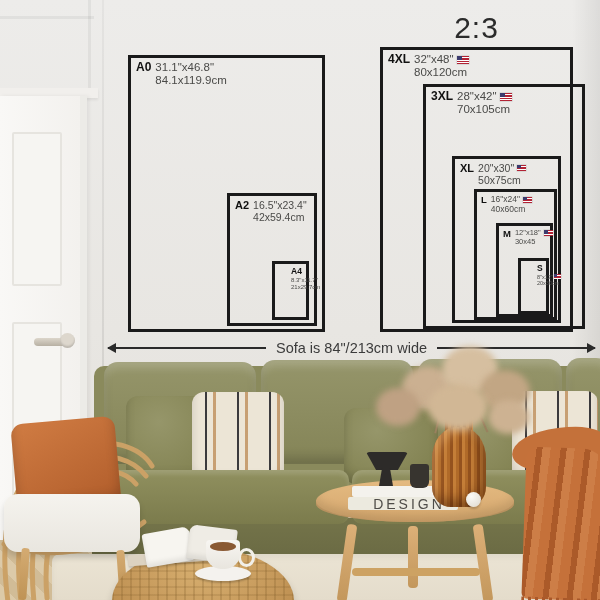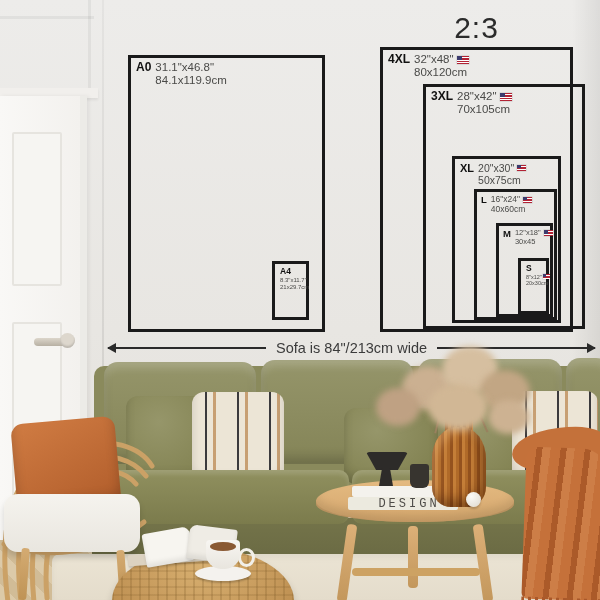--- a/index.html
+++ b/index.html
@@ -26,21 +26,21 @@
   .title-a{left:128px;top:13px;width:197px;font-size:24px;letter-spacing:2px;}
   .title-r{left:380px;top:11px;width:193px;font-size:30px;letter-spacing:1px;}
   .sbox{box-sizing:border-box;border:3px solid #1a1a1a;z-index:10;}
   .tag{display:flex;gap:4px;padding:3px 2px 0 5px;color:#4a4a48;white-space:nowrap;line-height:1.15;}
   .tag b{color:#111;}
   .dims{display:flex;flex-direction:column;}
   .l1{display:flex;align-items:center;gap:3px;}
   .tag.lg{font-size:11.5px;} .tag.lg b{font-size:12px;}
   .tag.md{font-size:10.5px;} .tag.md b{font-size:11px;}
   .tag.sm{font-size:7px;padding-left:4px;} .tag.sm b{font-size:9.5px;}
-  .tag.xs{font-size:6px;padding-left:5px;gap:0;} .tag.xs b{font-size:8.5px;}
+  .tag.xs{font-size:6px;padding-left:16px;gap:0;} .tag.xs b{font-size:8.5px;}
   .tag.stacked{flex-direction:column;gap:0;}
   .flag{display:inline-block;width:12px;height:8px;position:relative;flex:0 0 auto;
         background:repeating-linear-gradient(180deg,#b22234 0 1.2px,#fff 1.2px 2.4px);box-shadow:0 0 0 .5px rgba(0,0,0,.15);}
   .flag::after{content:"";position:absolute;left:0;top:0;width:45%;height:55%;background:#3c3b6e;}
   .flag.tiny{width:9px;height:6px;}
 
   
   .arrow{left:108px;top:338px;width:487px;height:20px;display:flex;align-items:center;z-index:10;color:#3b3b3b;font-size:14.5px;}
   .a-line{flex:1;height:2px;background:#2a2a2a;position:relative;}
   .a-line.l::before{content:"";position:absolute;left:-1px;top:-4px;border-right:9px solid #2a2a2a;border-top:5px solid transparent;border-bottom:5px solid transparent;}
@@ -95,21 +95,21 @@
 
   
   .table-top{left:316px;top:480px;width:198px;height:42px;background:linear-gradient(#e4ba81,#d5a76d);border-radius:50%;z-index:7;box-shadow:inset 0 -6px 8px rgba(0,0,0,.1);}
   .table-edge{left:316px;top:500px;width:198px;height:22px;background:#d6a96f;border-radius:0 0 55% 55%/0 0 90% 90%;z-index:7;box-shadow:inset 0 -6px 6px rgba(0,0,0,.15);}
   .tleg{width:10px;height:78px;background:linear-gradient(#dcb078,#c3975c);border-radius:4px;z-index:6;}
   .stretcher{left:352px;top:568px;width:128px;height:8px;background:#cda263;border-radius:4px;z-index:6;}
 
   
   .book-top{left:352px;top:486px;width:102px;height:11px;background:#f4f2ed;border-radius:2px;z-index:9;box-shadow:0 1px 2px rgba(0,0,0,.12);}
   .book-bottom{left:348px;top:497px;width:110px;height:13px;background:#eceadf;border-radius:2px;z-index:9;display:flex;align-items:center;justify-content:center;}
-  .book-spine{font-family:Liberation Mono, monospace;font-size:12px;letter-spacing:3px;color:#4e4c48;margin-left:12px;}
+  .book-spine{font-family:Liberation Sans, sans-serif;font-size:14px;letter-spacing:3px;color:#4e4c48;margin-left:12px;}
   .bowl{left:366px;top:452px;width:42px;height:18px;background:#2d2b29;clip-path:polygon(0 0,100% 0,76% 100%,24% 100%);border-radius:4px;z-index:10;}
   .bowl-stem{left:379px;top:468px;width:14px;height:18px;background:#2d2b29;clip-path:polygon(22% 0,78% 0,100% 100%,0 100%);z-index:10;}
   .black-cup{left:410px;top:464px;width:19px;height:24px;background:#37342f;border-radius:3px 3px 6px 6px;z-index:10;}
   .vase-neck{left:445px;top:417px;width:28px;height:14px;border-radius:4px 4px 0 0;z-index:10;
     background:repeating-linear-gradient(90deg,#9c5a22 0 3px,#c47e38 3px 6px);}
   .vase{left:432px;top:427px;width:54px;height:80px;border-radius:45% 45% 35% 35%/40% 40% 25% 25%;z-index:10;
     background:repeating-linear-gradient(90deg,#94521e 0 3px,#c47e38 3px 6px,#b06a29 6px 9px);
     box-shadow:inset -6px -8px 12px rgba(60,25,0,.45),inset 4px 6px 8px rgba(255,210,150,.35);}
   .flowers{left:368px;top:340px;width:175px;height:105px;z-index:11;}
   .flowers i{position:absolute;border-radius:50%;filter:blur(3px);display:block;}
@@ -136,20 +136,31 @@
   <div class="abs dg-title title-r">2:3</div>
 
   <div class="abs sbox" style="left:128px;top:55px;width:197px;height:277px">
     <div class="tag lg">
         <b>A0</b>
       <span class="dims">
           <span class="l1">
             <span>31.1"x46.8"</span>
           </span>
       <span>84.1x119.9cm</span>
+        </span>
+      </div>
+  </div>
+  <div class="abs sbox" style="left:227px;top:193px;width:90px;height:133px">
+    <div class="tag md">
+        <b>A2</b>
+      <span class="dims">
+          <span class="l1">
+            <span>16.5"x23.4"</span>
+          </span>
+      <span>42x59.4cm</span>
         </span>
       </div>
   </div>
   <div class="abs sbox" style="left:272px;top:261px;width:37px;height:59px">
     <div class="tag xs stacked">
         <b>A4</b>
       <span class="l1">
           <span>8.3"x11.7"</span>
         </span>
       <span>21x29.7cm</span>

